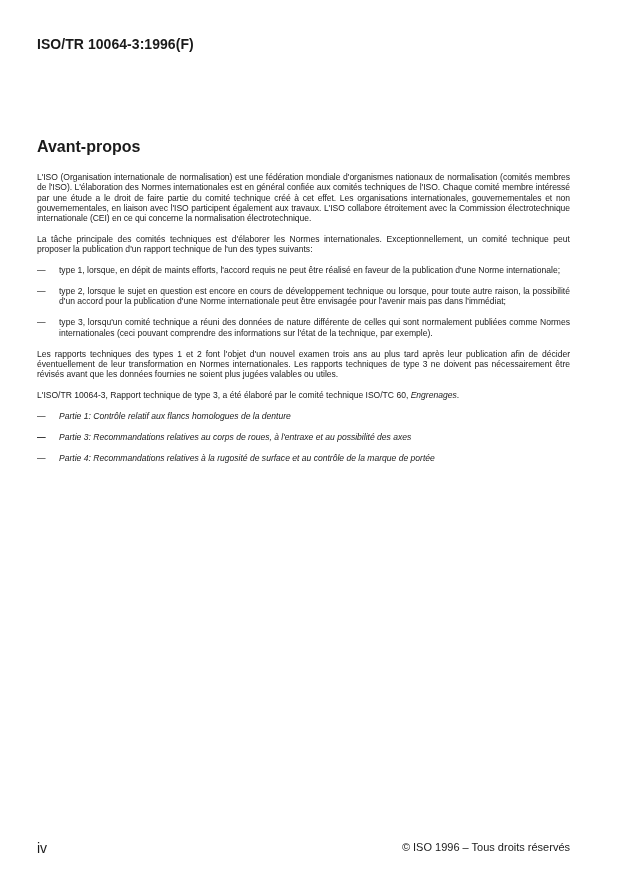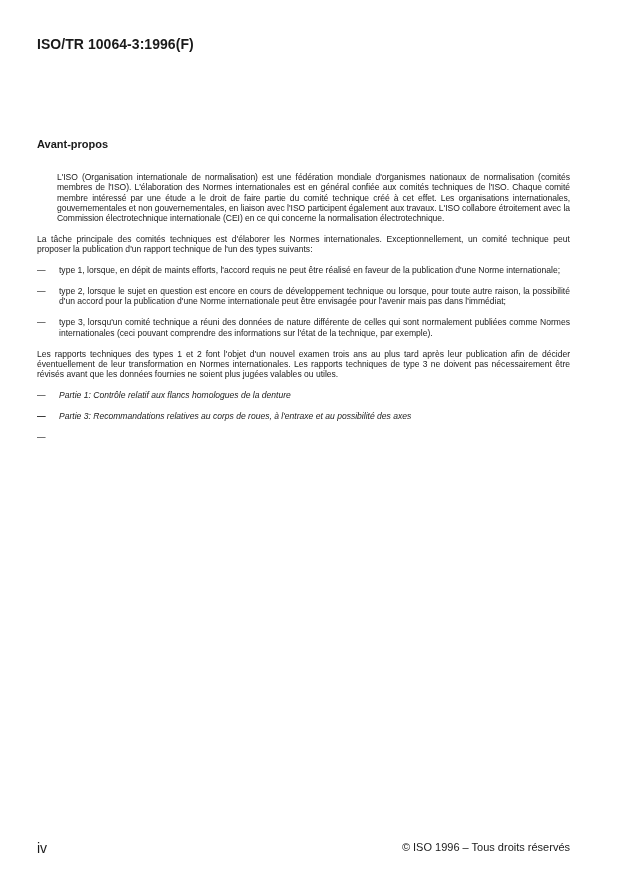--- a/index.html
+++ b/index.html
@@ -6,28 +6,28 @@
     body {
       width: 619px; height: 877px; position: relative; overflow: hidden;
       font-family: "Liberation Sans", sans-serif; color: #1a1a1a;
     }
     .header {
       position: absolute; left: 37px; top: 36px;
       font-size: 14px; font-weight: bold; letter-spacing: 0.05px;
     }
     .title {
       position: absolute; left: 37px; top: 138px;
-      font-size: 11px; font-weight: bold;
+      font-size: 16px; font-weight: bold;
     }
     .content {
       position: absolute; left: 37px; top: 172px; width: 533px;
       font-size: 8.55px; line-height: 10.3px;
     }
     .para { margin: 0 0 10.6px 0; text-align: justify; }
-    .para.p1 { letter-spacing: -0.05px; margin-left: 20px; }
+    .para.p1 { letter-spacing: -0.05px; }
     .item { position: relative; padding-left: 22px; margin: 0 0 10.6px 0; text-align: justify; }
     .item .dash { position: absolute; left: 0; top: 0; }
     .italic { font-style: italic; }
     .footer-left { position: absolute; left: 37px; top: 840px; font-size: 14px; }
     .footer-right { position: absolute; right: 49px; top: 841px; font-size: 11px; }
   </style>
 </head>
 <body>
 
 <div class="header">ISO/TR 10064-3:1996(F)</div>
@@ -46,33 +46,35 @@
     <span class="dash">—</span>
     <span>type 2, lorsque le sujet en question est encore en cours de développement technique ou lorsque, pour toute autre raison, la possibilité d'un accord pour la publication d'une Norme internationale peut être envisagée pour l'avenir mais pas dans l'immédiat;</span>
   </div>
   <div class="item">
     <span class="dash">—</span>
     <span>type 3, lorsqu'un comité technique a réuni des données de nature différente de celles qui sont normalement publiées comme Normes internationales (ceci pouvant comprendre des informations sur l'état de la technique, par exemple).</span>
   </div>
 
   <p class="para">Les rapports techniques des types 1 et 2 font l'objet d'un nouvel examen trois ans au plus tard après leur publication afin de décider éventuellement de leur transformation en Normes internationales. Les rapports techniques de type 3 ne doivent pas nécessairement être révisés avant que les données fournies ne soient plus jugées valables ou utiles.</p>
 
+  <p class="para"><span>L'ISO/TR 10064-3, Rapport technique de type 3, a été élaboré par le comité technique ISO/TC 60, </span><span class="italic">Engrenages</span><span>.</span></p>
 
 
   <div class="item italic">
     <span class="dash" style="font-style:normal">—</span>
     <span>Partie 1: Contrôle relatif aux flancs homologues de la denture</span>
   </div>
   <div class="item italic">
     <span class="dash" style="font-style:normal">—</span>
   </div>
   <div class="item italic">
     <span class="dash" style="font-style:normal">—</span>
     <span>Partie 3: Recommandations relatives au corps de roues, à l'entraxe et au possibilité des axes</span>
   </div>
   <div class="item italic">
     <span class="dash" style="font-style:normal">—</span>
+    <span>Partie 4: Recommandations relatives à la rugosité de surface et au contrôle de la marque de portée</span>
   </div>
 
 </div>
 
 <div class="footer-left">iv</div>
 <div class="footer-right">© ISO 1996 – Tous droits réservés</div>
 
 </body></html>

